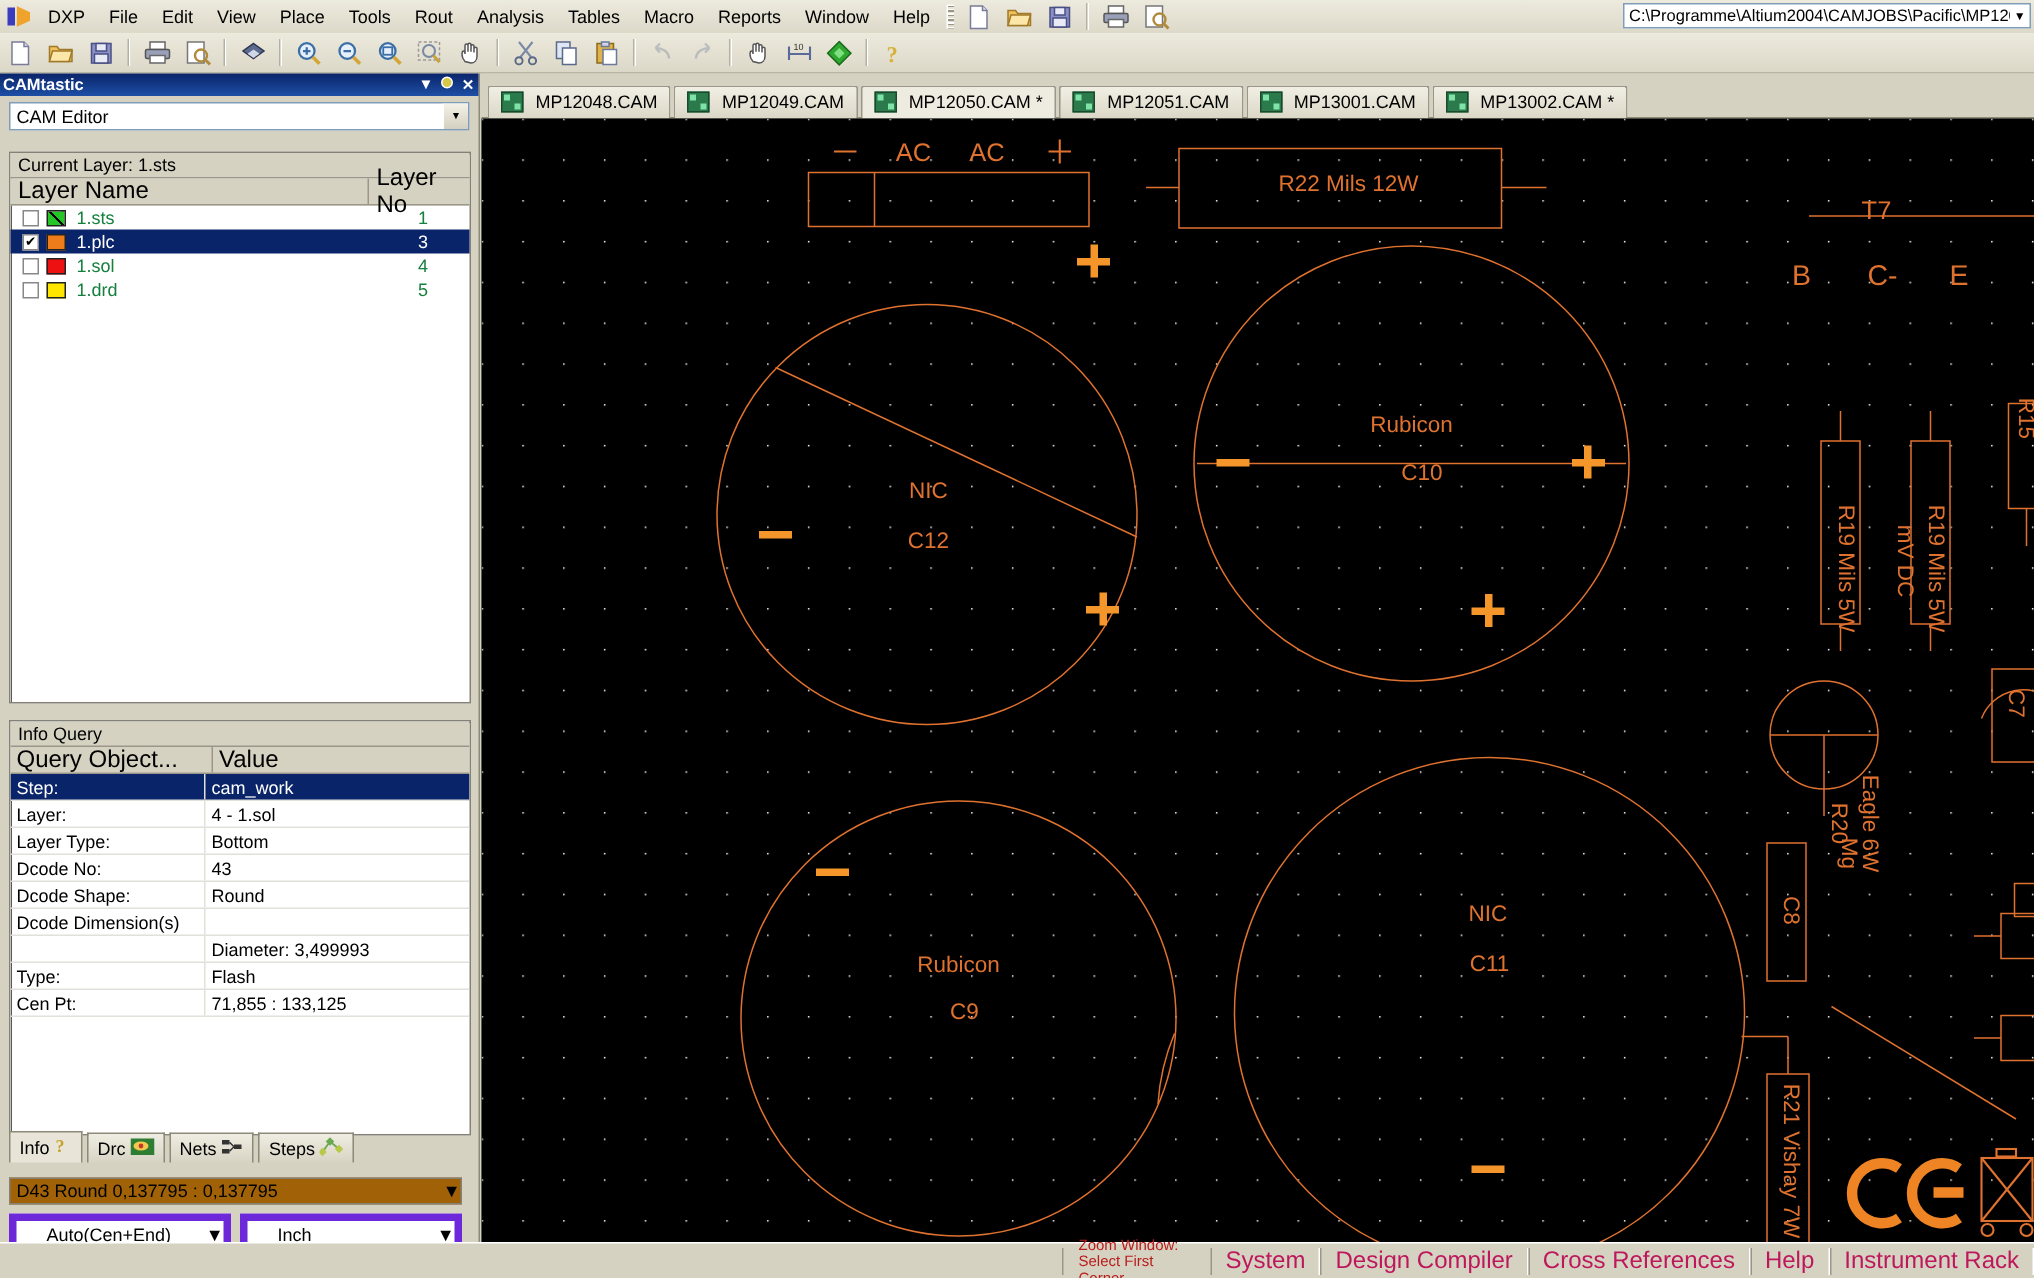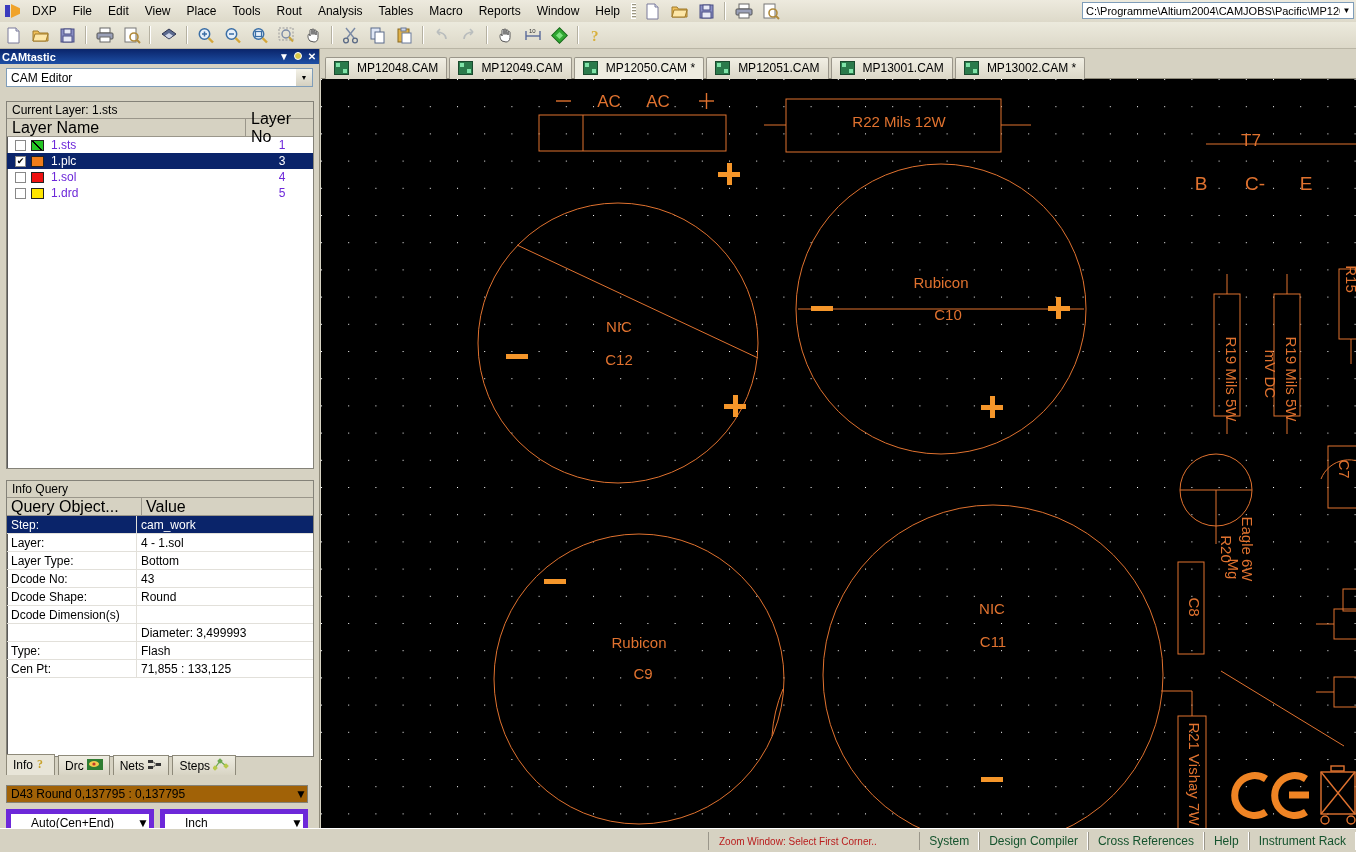--- a/index.html
+++ b/index.html
@@ -80,21 +80,21 @@
     box-shadow:inset 1px 1px 0 #5a5a5a;
   }
   .curlayer{
     height:16px;background:#d6d2c2;border-bottom:1px solid #9a968a;
     display:flex;align-items:center;padding-left:5px;font-size:12px;color:#000;
   }
   .lhead{height:17px;background:#d6d2c2;border-bottom:1px solid #9a968a;display:flex;font-size:16px;}
   .lhead div{padding-left:5px;display:flex;align-items:center;}
   .lh1{flex:1;border-right:1px solid #9a968a;}
   .lh2{width:62px;}
-  .lrow{height:16px;display:flex;align-items:center;font-size:12px;color:#6d28d9;}
+  .lrow{height:16px;display:flex;align-items:center;font-size:12px;color:#15803d;}
   .lrow.sel{background:#0a246a;color:#fff;}
   .chk{width:11px;height:11px;border:1px solid #888;background:#fff;margin-left:8px;margin-right:5px;
        display:flex;align-items:center;justify-content:center;font-size:9px;color:#000;box-sizing:border-box;}
   .swatch{width:13px;height:11px;margin-right:7px;border:1px solid #222;box-sizing:border-box;}
   .lname{flex:1;}
   .lno{width:62px;text-align:center;}
 
   
   .infobox{
     position:absolute;left:6px;top:431px;width:308px;height:277px;
@@ -164,22 +164,22 @@
     position:absolute;left:0;top:828px;width:1356px;height:24px;
     background:#d6d2c2;border-top:1px solid #fff;display:flex;align-items:center;
   }
   .sb-left{width:700px;height:22px;}
   .sb-msg{
     margin-left:8px;height:18px;display:flex;align-items:center;padding:0 10px;
     border-left:1px solid #9a968a;font-size:10px;color:#b91c1c;flex:1;
   }
   .sb-btns{display:flex;align-items:center;height:20px;}
   .sbb{
-    height:18px;display:flex;align-items:center;padding:0 9px;font-size:12px;
-    border-left:1px solid #9a968a;border-right:1px solid #fff;cursor:default;color:#14532d;
+    height:18px;display:flex;align-items:center;padding:0 9px;font-size:16px;
+    border-left:1px solid #9a968a;border-right:1px solid #fff;cursor:default;color:#be185d;
   }
 
   .ico{display:block;}
 </style>
 </head>
 <body>
 
 <div id="app">
 
   <div class="menubar">

